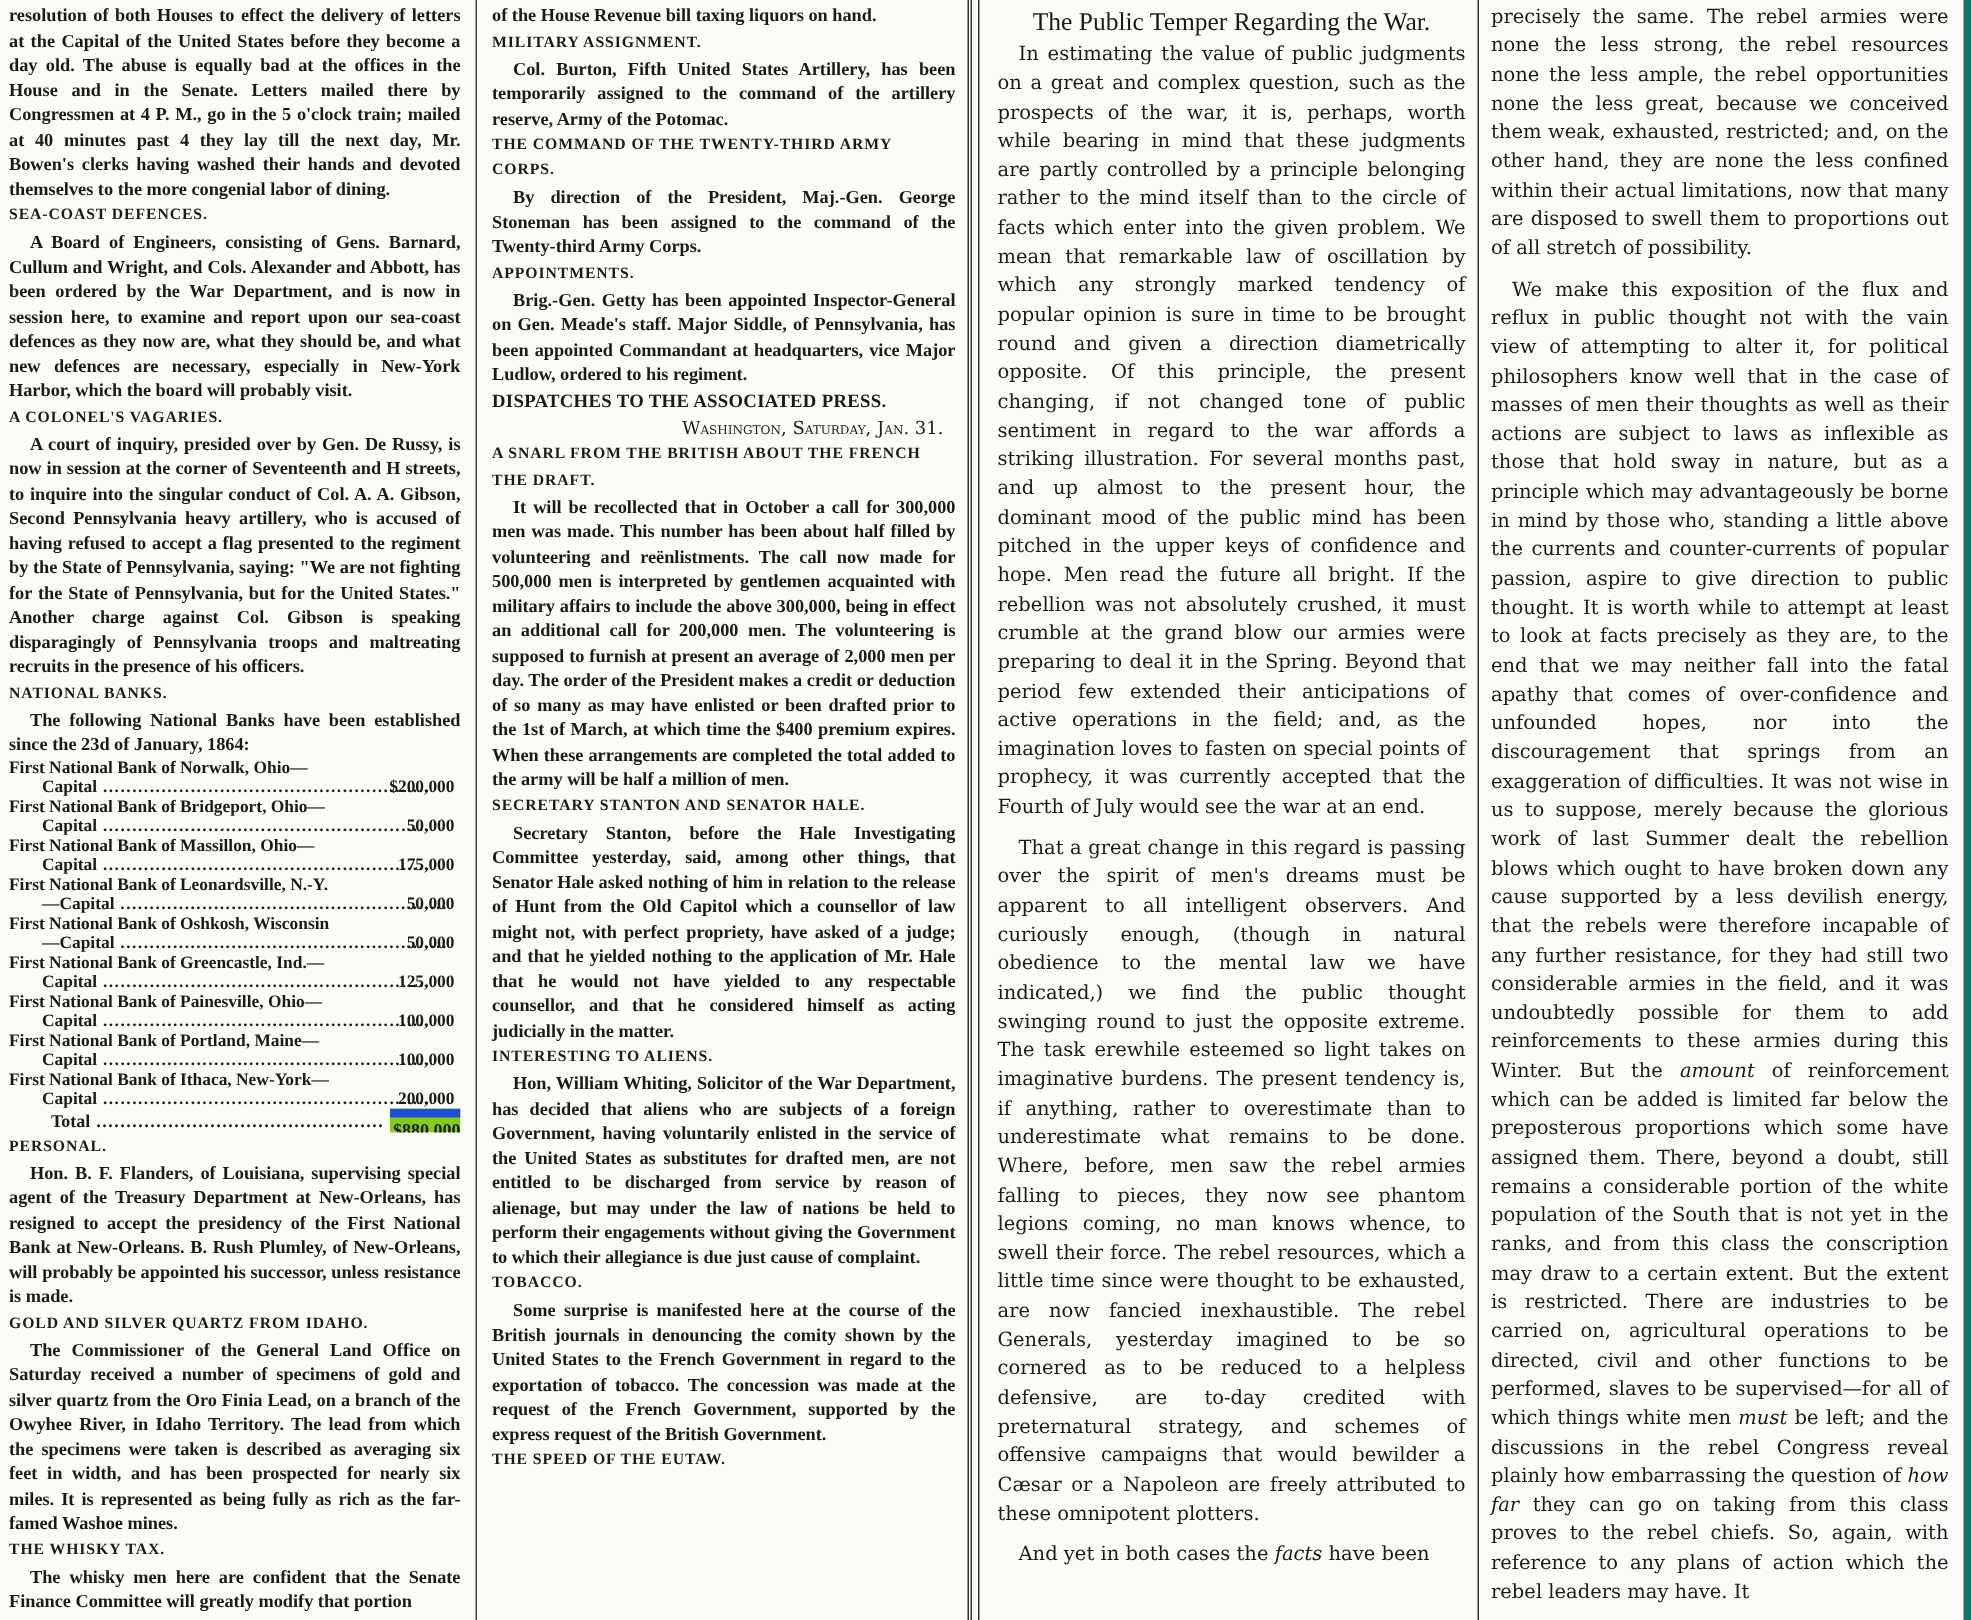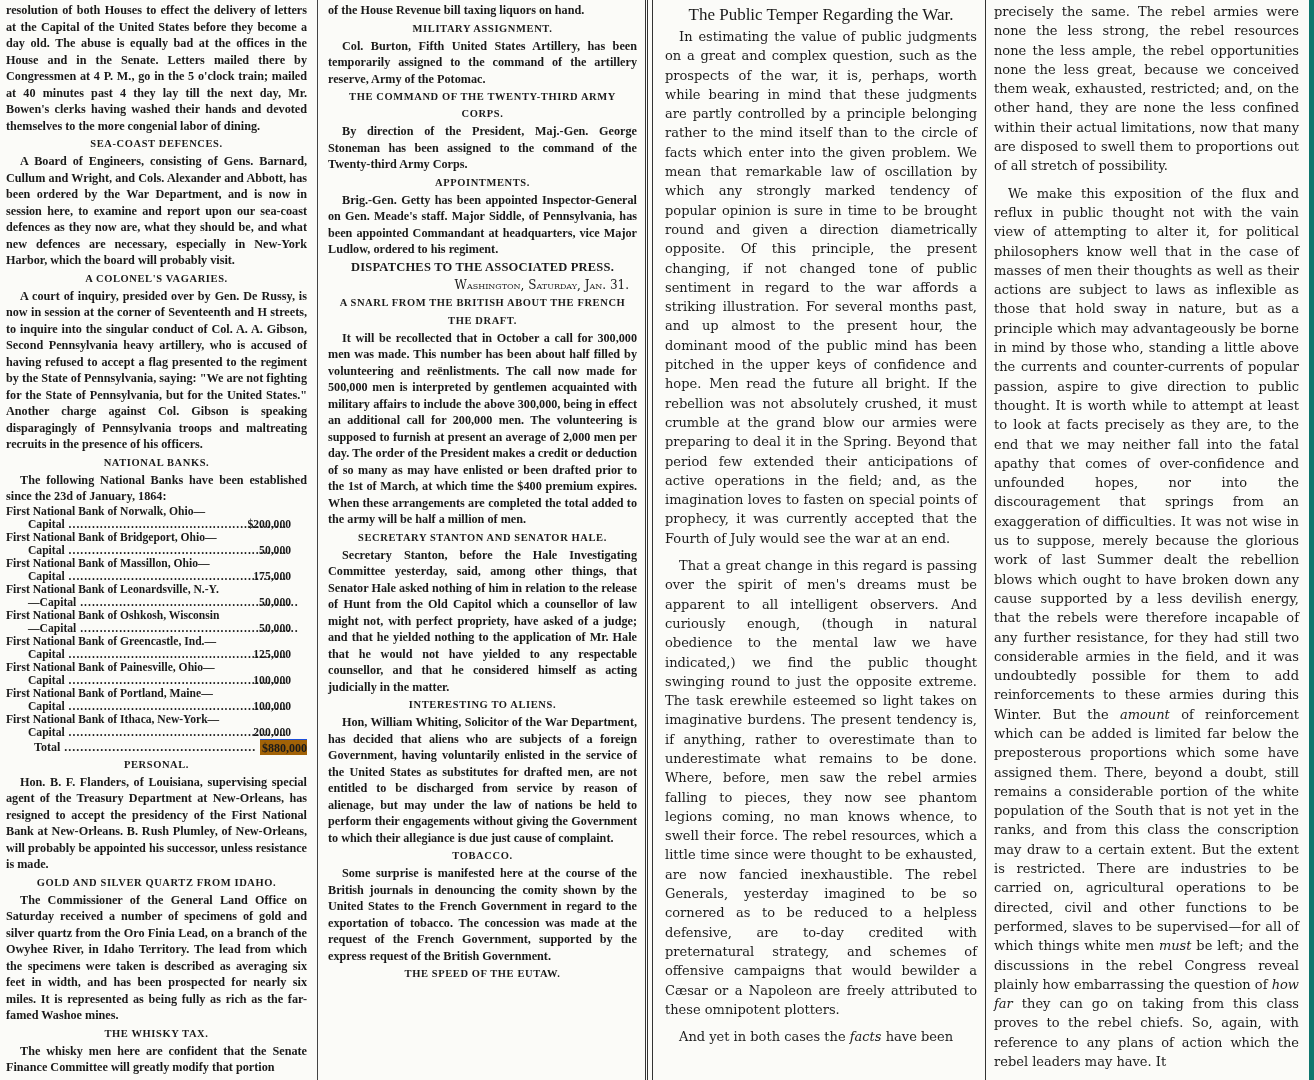--- a/index.html
+++ b/index.html
@@ -20,36 +20,36 @@
 
   .bold-col p, .bold-col .head, .bold-col .bank-row {
     font-family: "Liberation Serif", "DejaVu Serif", serif; font-weight: bold;
   }
   p {
     margin: 0; font-size: 12.2px; line-height: 16.5px; text-align: justify;
     text-indent: 14px; hyphens: manual;
   }
   p.cont { text-indent: 0; }
   .head {
-    text-align: center; font-size: 10.5px; line-height: 17px; letter-spacing: 0.6px;
+    font-size: 10.5px; line-height: 17px; letter-spacing: 0.6px;
     text-transform: uppercase; margin: 1px 0;
   }
   .head.big { font-size: 12.5px; letter-spacing: 0.2px; }
   .dateline { text-align: right; font-size: 12px; line-height: 16px; margin-right: 8px; font-variant: small-caps; }
   em { }
 
   .banks { margin: 0; }
   .bank-row { font-size: 11.6px; line-height: 13px; position: relative; }
   .bank-row .name { display: block; padding-right: 46px; }
   .bank-row .cap { display: block; padding-left: 22px; padding-right: 46px; white-space: nowrap; overflow: hidden; }
   .bank-row .cap::after { content: " ........................................................"; letter-spacing: 1px; }
-  .bank-row .amt { position: absolute; right: 16px; bottom: 0; }
+  .bank-row .amt { position: absolute; right: 4px; bottom: 0; }
   .total-row { position: relative; font-size: 12px; line-height: 16px; padding-left: 28px; white-space: nowrap; overflow: hidden; }
   .total-row .lbl::after { content: " ................................................"; letter-spacing: 1px; }
-  .total-row .amt { position: absolute; right: 0; top: 0; background: #a16207; padding-left: 2px; border-top: 1px solid #1d4ed8; }
+  .total-row .amt { position: absolute; right: 0; top: 0; background: #84cc16; padding-left: 2px; border-top: 6px solid #1d4ed8; }
 
   .col3 p, .col4 p {
     font-family: "DejaVu Serif", serif; font-size: 13px; line-height: 19.3px; font-weight: normal;
   }
   .col3 .title {
     font-family: "Liberation Serif", serif; font-weight: normal; font-size: 17px; line-height: 22px;
     text-align: center; margin: 2px 0 1px;
   }
   .para-gap { height: 8px; }
 </style>

